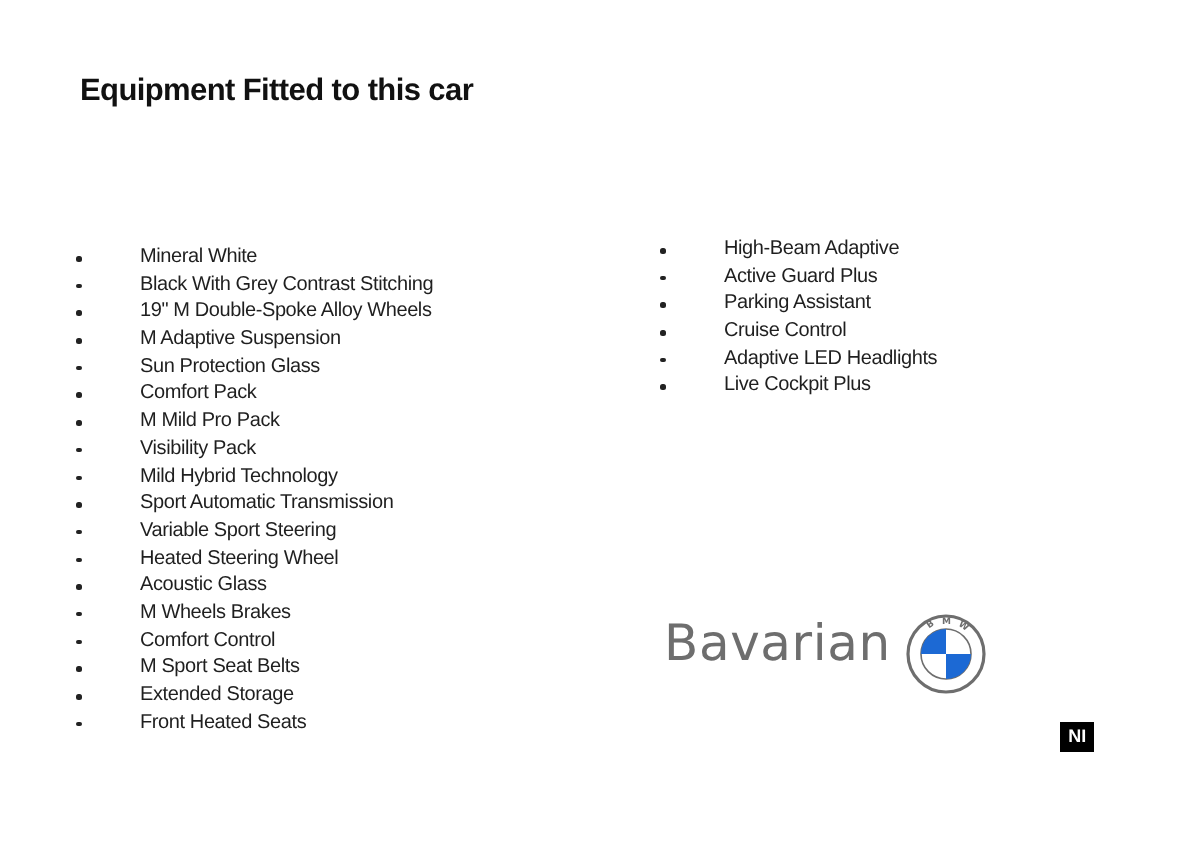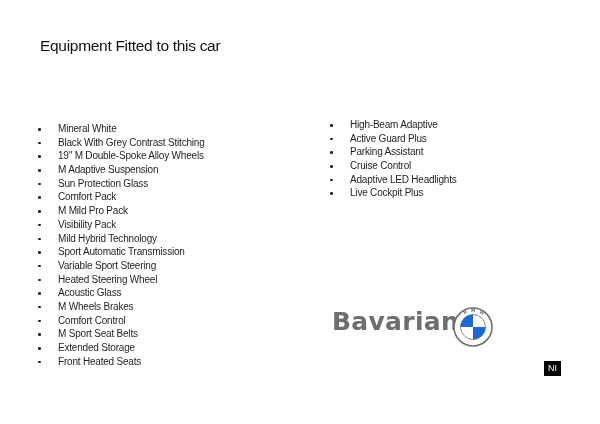--- a/index.html
+++ b/index.html
@@ -13,21 +13,21 @@
       position: relative;
       overflow: hidden;
       font-family: "Liberation Sans", sans-serif;
       color: #1a1a1a;
     }
     .title {
       position: absolute;
       left: 40px;
       top: 37px;
       font-size: 15.5px;
-      font-weight: normal;
+      font-weight: bold;
       letter-spacing: -0.3px;
       color: #111111;
       margin: 0;
     }
     .col {
       position: absolute;
       list-style: none;
       margin: 0;
       padding: 0;
     }
@@ -46,33 +46,33 @@
       position: absolute;
       left: 4px;
       top: 6px;
       width: 2.5px;
       height: 2.5px;
       background: #222;
       border-radius: 50%;
     }
     .col li .text {
       position: absolute;
-      left: 24px;
+      left: 36px;
       top: 0;
     }
     .brand {
       position: absolute;
       left: 332px;
       top: 307px;
       display: flex;
       align-items: center;
     }
     .brand-name {
       font-size: 25px;
-      font-weight: bold;
+      font-weight: normal;
       color: #6e6e6e;
       letter-spacing: 0.3px;
       font-family: "DejaVu Sans", sans-serif;
     }
     .bmw-logo {
       position: absolute;
       left: 453px;
       top: 307px;
       width: 40px;
       height: 40px;
@@ -91,24 +91,24 @@
       font-weight: bold;
       line-height: 15px;
       padding: 0 4px;
       letter-spacing: -0.2px;
       margin-top: 36px;
     }
     .used-cars .ni {
       background: #000000;
       color: #ffffff;
       font-size: 9px;
-      font-weight: normal;
+      font-weight: bold;
       line-height: 15px;
       padding: 0 4px;
-      margin-left: 16px;
+      margin-left: 2px;
     }
   </style>
 </head>
 <body>
 
 <h1 class="title">Equipment Fitted to this car</h1>
 
 <ul class="col col-left">
   <li>
       <span class="bullet"></span>

